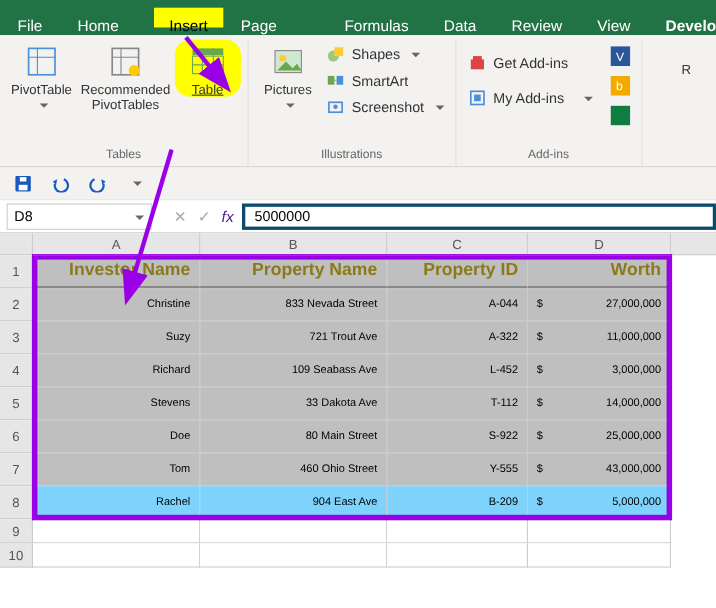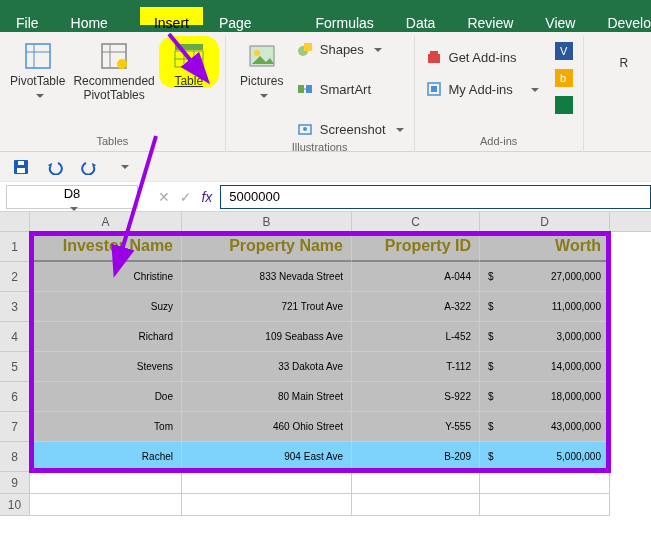--- a/index.html
+++ b/index.html
@@ -2,49 +2,49 @@
 <html><head>
 <meta charset="utf-8">
 <style>
 * { box-sizing: border-box; margin: 0; padding: 0; font-family: "Segoe UI", Arial, sans-serif; }
 body { width: 651px; height: 553px; background: #fff; overflow: hidden; font-size: 14px; }
 
 
 .tabs { background: #217346; height: 32px; display: flex; align-items: center; color: #fff; }
 .tab { padding: 0 16px; height: 18px; line-height: 32px; font-size: 14px; cursor: pointer; }
 .tab.active { background: #ffff00; color: #000; padding: 0 14px; position: relative; margin-left: 16px; }
-.tab.last { padding-right: 0; }
+.tab.last { padding-right: 0; font-weight: bold; }
 
 
 .arrow1 { position: absolute; left: 155px; top: 30px; z-index: 50; pointer-events: none; }
 .arrow2 { position: absolute; left: 108px; top: 130px; z-index: 50; pointer-events: none; }
 
 
 .ribbon { height: 120px; background: #f3f2f1; border-bottom: 1px solid #d4d4d4; display: flex; padding: 4px 0 0 0; position: relative; }
 .group { display: flex; flex-direction: column; align-items: center; border-right: 1px solid #e1dfde; padding: 0 6px; height: 116px; }
 .group-items { display: flex; flex: 1; align-items: flex-start; }
 .group-label { font-size: 11px; color: #666; height: 18px; line-height: 14px; }
 .big-btn { display: flex; flex-direction: column; align-items: center; justify-content: flex-start; padding: 4px 4px 0 4px; min-width: 60px; text-align: center; font-size: 12px; color: #333; cursor: pointer; }
 .big-btn .icon-box { width: 32px; height: 32px; display: flex; align-items: center; justify-content: center; margin-bottom: 2px; }
 .big-btn .lbl { line-height: 14px; }
 .big-btn.highlight { background: #ffff00; border-radius: 14px; text-decoration: underline; }
-.small-list { display: flex; flex-direction: column; gap: 18px; padding-top: 2px; }
+.small-list { display: flex; flex-direction: column; gap: 2px; padding-top: 2px; }
 .small-btn { display: flex; align-items: center; gap: 6px; font-size: 13px; color: #333; padding: 2px 4px; cursor: pointer; white-space: nowrap; }
 .small-btn .si { width: 18px; height: 18px; display: flex; align-items: center; justify-content: center; }
 .caret::after { content: ""; display: inline-block; border-top: 4px solid #666; border-left: 4px solid transparent; border-right: 4px solid transparent; margin-left: 4px; vertical-align: middle; }
 
 
 .qat { height: 30px; background: #f3f2f1; display: flex; align-items: center; gap: 12px; padding-left: 10px; border-bottom: 1px solid #e8e8e8; }
 .qat .qbtn { width: 22px; height: 22px; display: flex; align-items: center; justify-content: center; cursor: pointer; }
 
 
 .fbar { height: 30px; display: flex; align-items: center; border-bottom: 1px solid #d4d4d4; }
-.namebox { width: 132px; height: 24px; border: 1px solid #ccc; margin-left: 6px; display: flex; align-items: center; padding: 0 6px; font-size: 13px; justify-content: space-between; flex-direction: column; }
+.namebox { width: 132px; height: 24px; border: 1px solid #ccc; margin-left: 6px; display: flex; align-items: center; padding: 0 6px; font-size: 13px; justify-content: space-between; }
 .fx-group { display: flex; align-items: center; gap: 10px; margin-left: 20px; color: #aaa; }
-.fx-input { flex: 1; margin-left: 8px; height: 24px; border: 1px solid #0c4a6e; padding: 0 8px; font-size: 13px; display:flex; align-items:center;}
+.fx-input { flex: 1; margin-left: 8px; height: 24px; border: 3px solid #0c4a6e; padding: 0 8px; font-size: 13px; display:flex; align-items:center;}
 
 
 .grid-wrap { position: relative; }
 .colheads { display: flex; height: 20px; background: #e6e6e6; border-bottom: 1px solid #ccc; }
 .corner { width: 30px; border-right: 1px solid #ccc; background: #e6e6e6; }
 .ch { border-right: 1px solid #ccc; text-align: center; font-size: 12px; color: #555; line-height: 20px; }
 .rowhead { width: 30px; background: #e6e6e6; border-right: 1px solid #ccc; border-bottom: 1px solid #ccc; text-align: center; font-size: 12px; color: #555; display:flex; align-items:center; justify-content:center;}
 .row { display: flex; height: 30px; }
 .cell { border-right: 1px solid #ccc; border-bottom: 1px solid #ccc; padding: 0 8px; display: flex; align-items: center; font-size: 10px; }
 
@@ -338,21 +338,21 @@
         </div>
       </div>
       <div class="row data-row">
         <div class="rowhead">6</div>
         <div class="cell cA">Doe</div>
         <div class="cell cB">80 Main Street</div>
         <div class="cell cC">S-922</div>
         <div class="cell cD">
           <div class="worth-cell">
             <span class="cur">$</span>
-            <span class="num">18,000,000</span>
+            <span class="num">25,000,000</span>
           </div>
         </div>
       </div>
       <div class="row data-row">
         <div class="rowhead">7</div>
         <div class="cell cA">Tom</div>
         <div class="cell cB">460 Ohio Street</div>
         <div class="cell cC">Y-555</div>
         <div class="cell cD">
           <div class="worth-cell">

